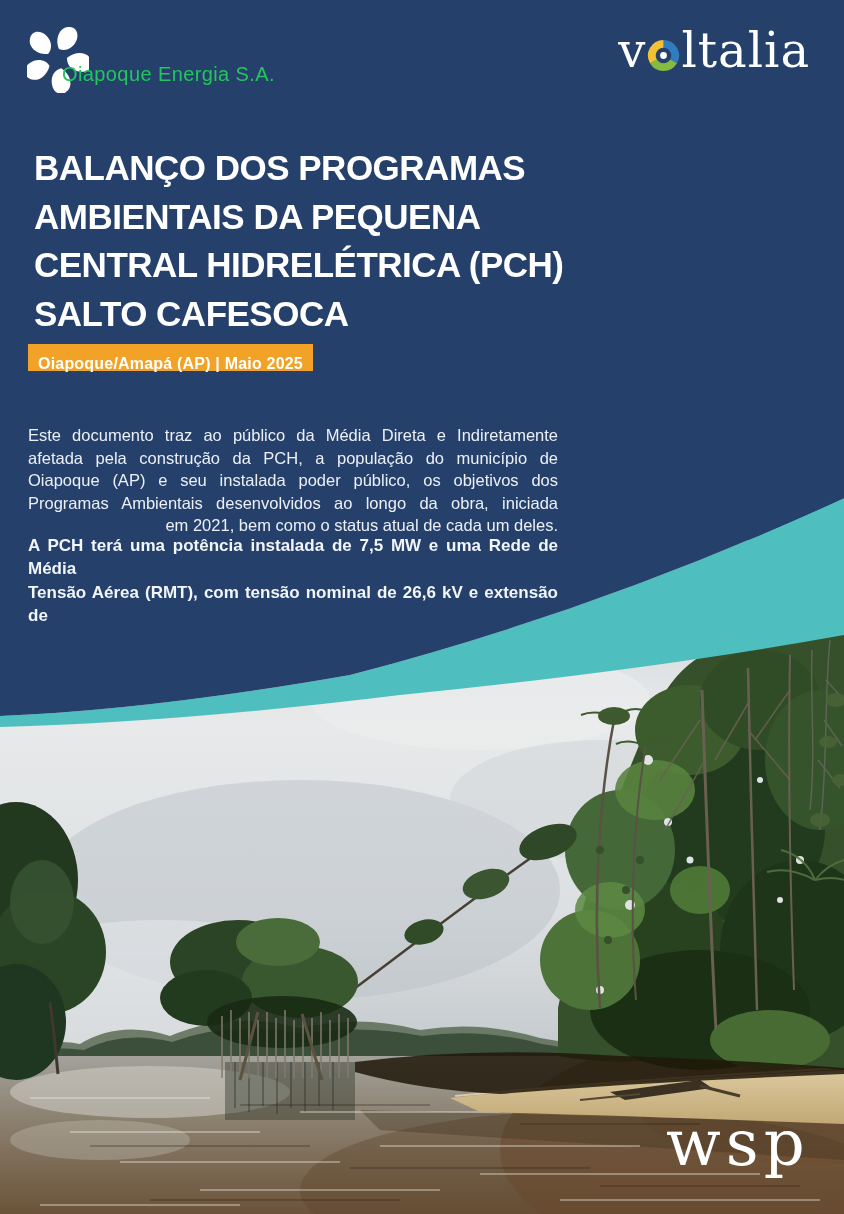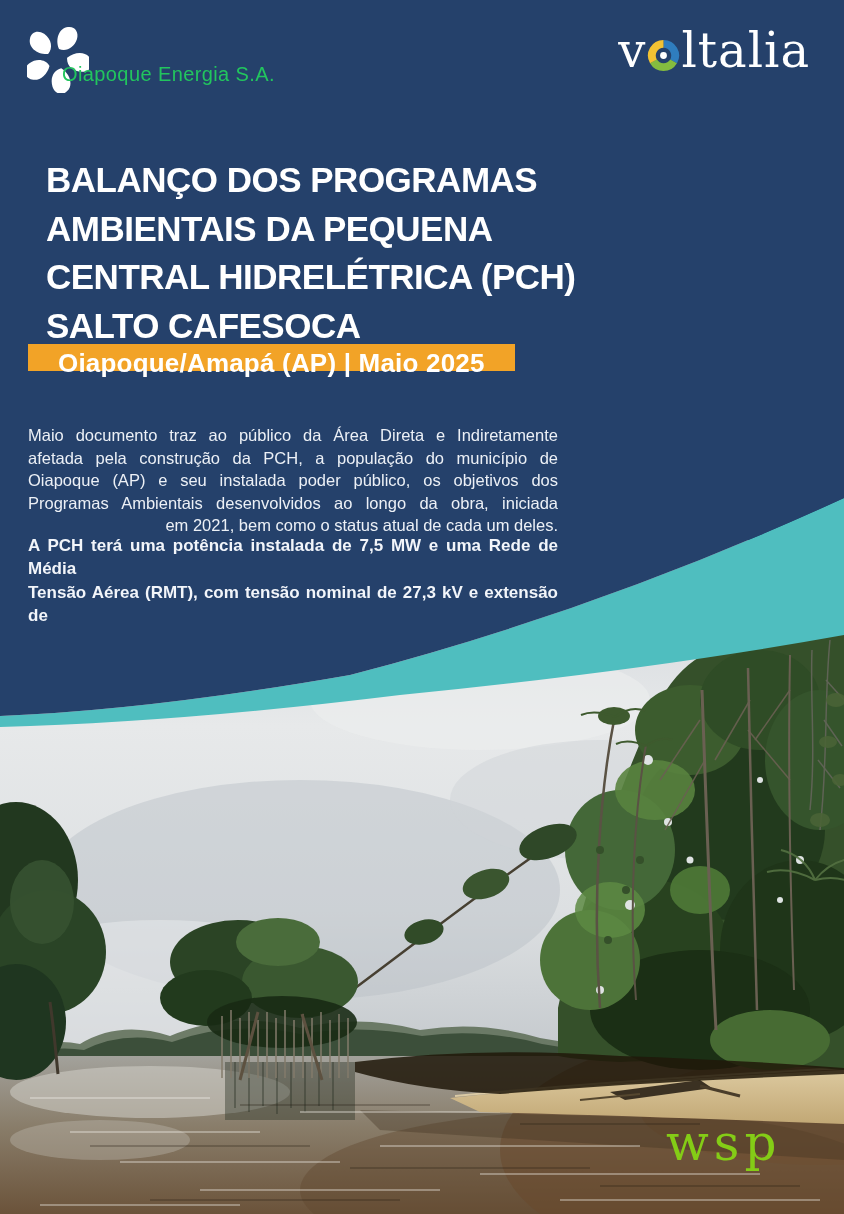--- a/index.html
+++ b/index.html
@@ -23,40 +23,40 @@
   .voltalia .vt-part{letter-spacing:1px;}
   .voltalia svg{margin:10px 1px 0 1px;display:block;}
   
   .title{
     position:absolute;left:30px;top:140px;width:640px;color:#ffffff;
     font-size:35px;font-weight:700;line-height:48.6px;letter-spacing:-.5px;
   }
   
   .badge{
     position:absolute;left:28px;top:344px;height:27px;line-height:39px;
-    background:#F2A327;color:#fff;font-size:26px;font-weight:700;
-    padding:0 30px;letter-spacing:.2px;white-space:nowrap;
+    background:#F2A327;color:#fff;font-size:16px;font-weight:700;
+    padding:0 10px;letter-spacing:.2px;white-space:nowrap;
   }
   
   .intro{
     position:absolute;left:28px;top:424px;width:530px;color:#ecf0f6;
     font-size:16.5px;line-height:22.5px;
   }
   .intro .jline{text-align:justify;text-align-last:justify;}
   .intro .lline{text-align:right;}
   .highlight{
     position:absolute;left:28px;top:534px;width:530px;color:#f2f5fa;
     font-size:17px;font-weight:700;line-height:23.4px;
   }
   .highlight .jline{text-align:justify;text-align-last:justify;}
   .highlight .lline{text-align:left;}
   
   .wsp{
-    position:absolute;left:666px;top:1104px;color:#84cc16;
-    font-family:"DejaVu Serif",serif;font-size:50px;line-height:78px;
+    position:absolute;left:666px;top:1104px;color:#ffffff;
+    font-family:"DejaVu Serif",serif;font-size:64px;line-height:78px;
     letter-spacing:5px;font-weight:400;
   }
 </style>
 </head>
 <body>
 
 <div class="page">
 
   <svg class="bg-art" viewBox="0 0 844 1214" xmlns="http://www.w3.org/2000/svg">
     <defs>
@@ -288,37 +288,37 @@
       <g>
         <path d="M0,-16 A16,16 0 0 1 13.9,8 L6.9,4 A8,8 0 0 0 0,-8 Z" fill="#2F7DBE"></path>
         <path transform="rotate(120)" d="M0,-16 A16,16 0 0 1 13.9,8 L6.9,4 A8,8 0 0 0 0,-8 Z" fill="#85BC3F"></path>
         <path transform="rotate(240)" d="M0,-16 A16,16 0 0 1 13.9,8 L6.9,4 A8,8 0 0 0 0,-8 Z" fill="#F2C233"></path>
         <circle cx="0" cy="0" r="3.5" fill="#ffffff"></circle>
       </g>
     </svg>
     <span class="vt-part">ltalia</span>
   </div>
 
-  <h1 class="title" style="margin:16px;">
+  <h1 class="title" style="margin:4px;">
     <div>BALANÇO DOS PROGRAMAS</div>
     <div>AMBIENTAIS DA PEQUENA</div>
     <div>CENTRAL HIDRELÉTRICA (PCH)</div>
     <div>SALTO CAFESOCA</div>
   </h1>
 
   <div class="badge">Oiapoque/Amapá (AP) | Maio 2025</div>
 
   <div class="intro">
-    <div class="jline">Maio documento traz ao público da Área Direta e Indiretamente</div>
+    <div class="jline">Este documento traz ao público da Média Direta e Indiretamente</div>
     <div class="jline">afetada pela construção da PCH, a população do município de</div>
     <div class="jline">Oiapoque (AP) e seu instalada poder público, os objetivos dos</div>
     <div class="jline">Programas Ambientais desenvolvidos ao longo da obra, iniciada</div>
     <div class="lline">em 2021, bem como o status atual de cada um deles.</div>
   </div>
 
   <div class="highlight">
     <div class="jline">A PCH terá uma potência instalada de 7,5 MW e uma Rede de Média</div>
-    <div class="jline">Tensão Aérea (RMT), com tensão nominal de 27,3 kV e extensão de</div>
+    <div class="jline">Tensão Aérea (RMT), com tensão nominal de 26,6 kV e extensão de</div>
   </div>
 
   <div class="wsp">wsp</div>
 
 </div>
 
 </body></html>

